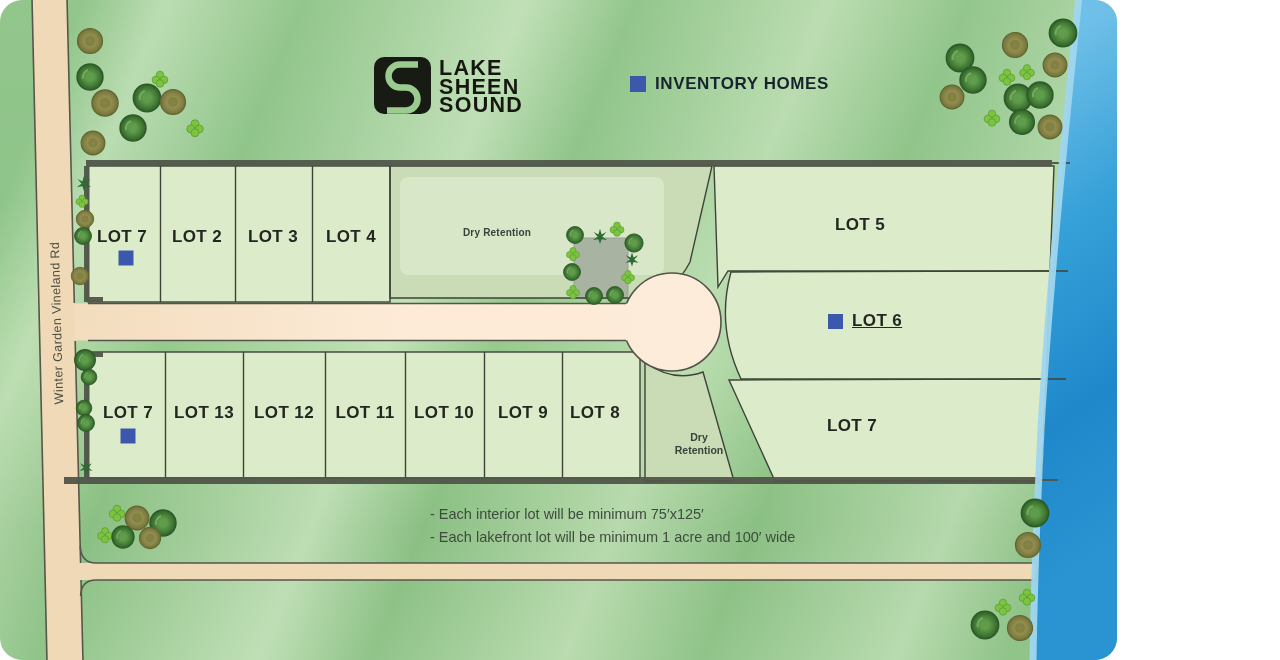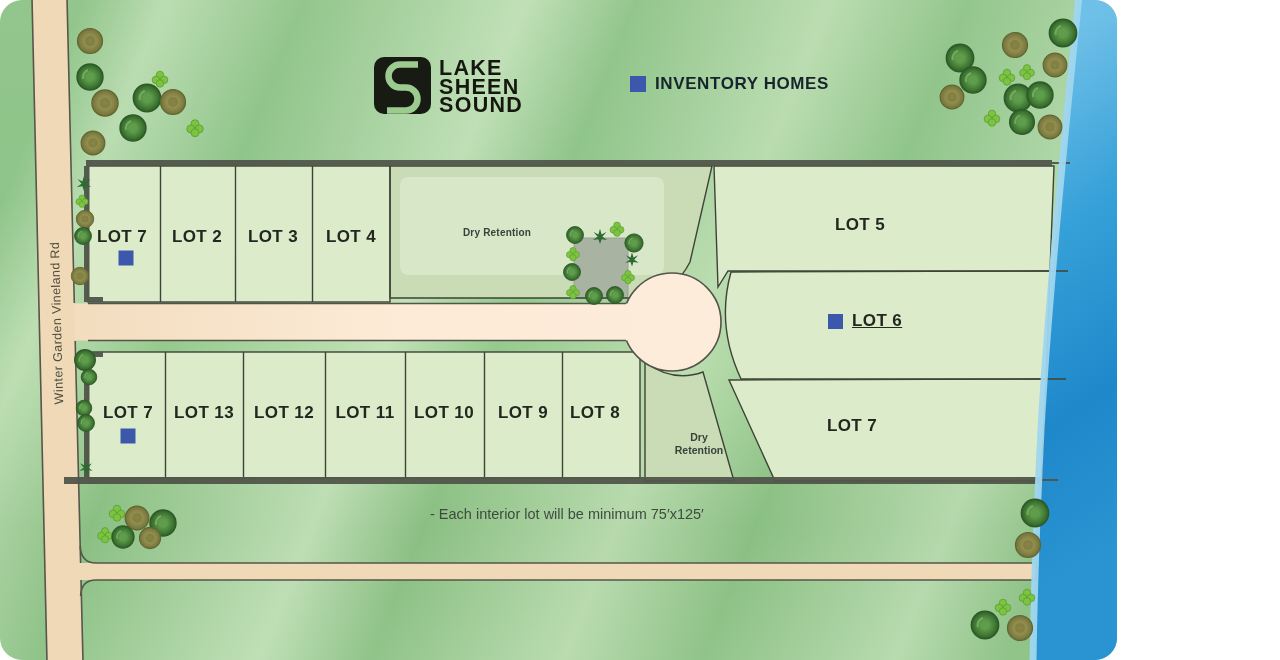--- a/index.html
+++ b/index.html
@@ -233,20 +233,21 @@
 
   <div class="dry-top">Dry Retention</div>
   <div class="dry-bottom">
     <div>Dry</div>
     <div>Retention</div>
   </div>
 
 
   <div class="notes">
     <div>- Each interior lot will be minimum 75′x125′</div>
+    <div>- Each lakefront lot will be minimum 1 acre and 100′ wide</div>
   </div>
 
   <div class="compass">
     <div class="compass-n">N</div>
     <svg width="50" height="50" viewBox="0 0 52 52">
       <circle cx="26" cy="26" r="13" fill="none" stroke="#30414a" stroke-width="4.5"></circle>
       <path d="M26,4 V48 M4,26 H48" stroke="#30414a" stroke-width="2.2"></path>
       <path d="M26,1 L29,9 L23,9 Z M26,51 L29,43 L23,43 Z M1,26 L9,23 L9,29 Z M51,26 L43,23 L43,29 Z" fill="#30414a"></path>
     </svg>
   </div>

